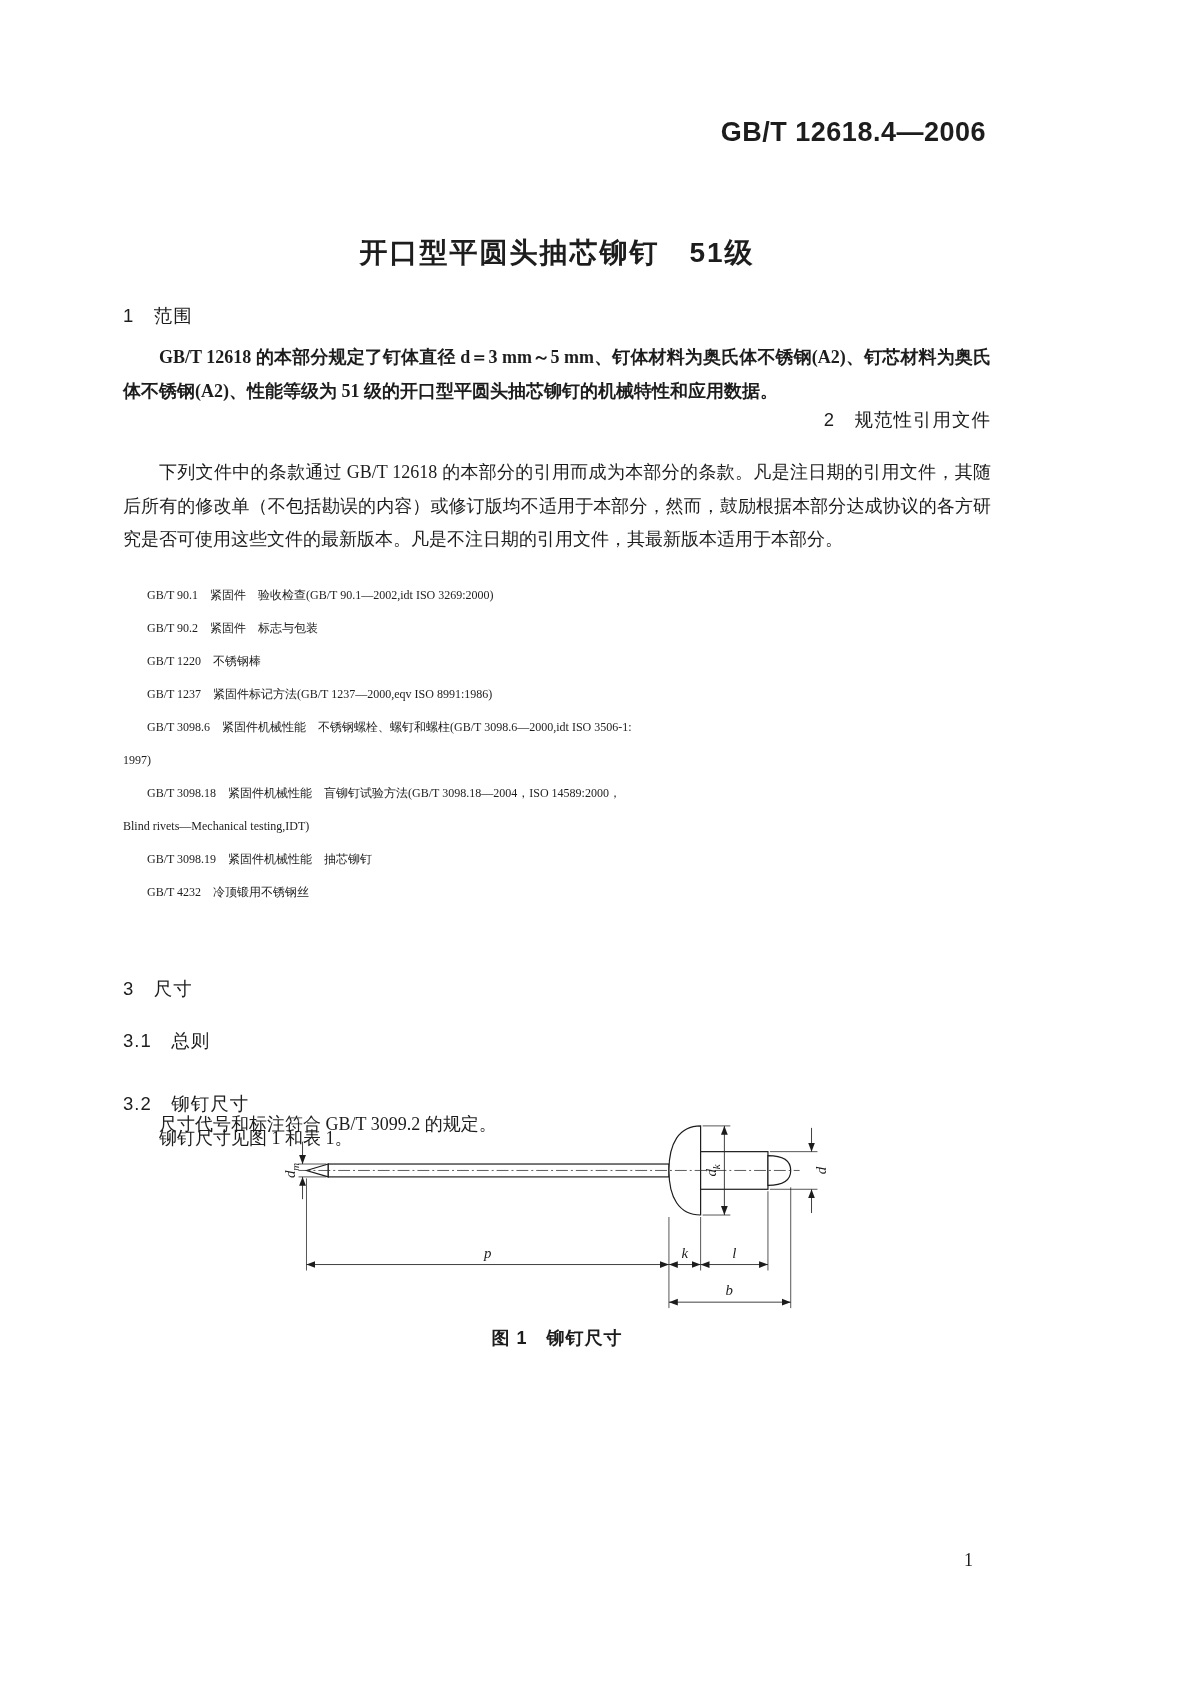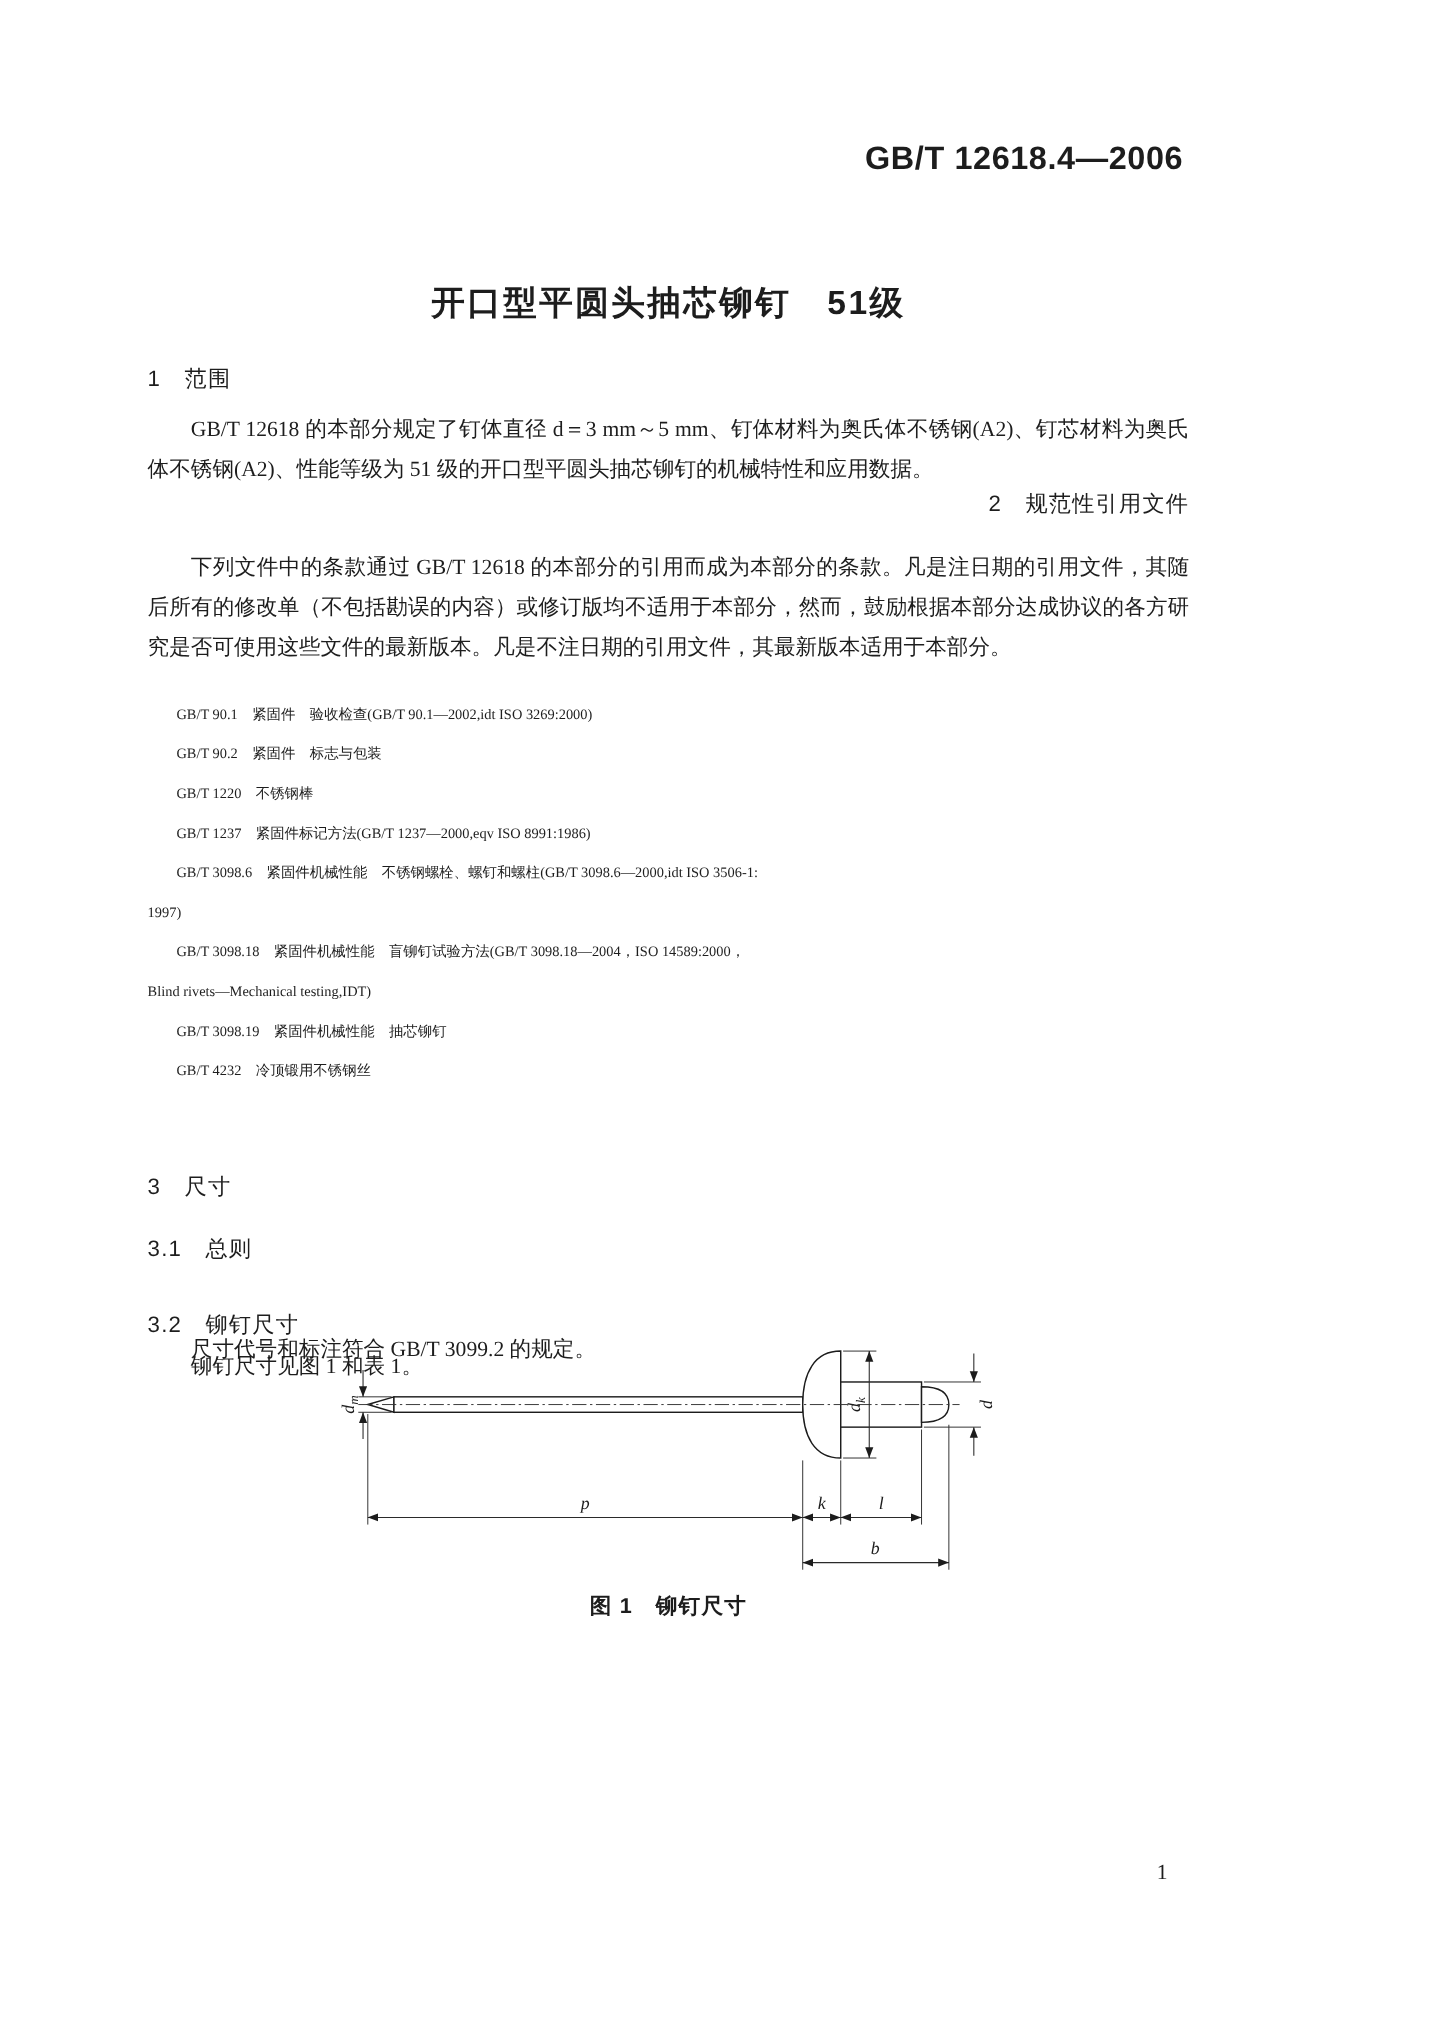--- a/index.html
+++ b/index.html
@@ -52,21 +52,21 @@
 </head>
 <body>
 
 <div class="page">
 
   <div class="doc-number">GB/T 12618.4—2006</div>
 
   <h1 class="title">开口型平圆头抽芯铆钉　51级</h1>
 
   <h2 class="block h-sec" style="top:303px;">1　范围</h2>
-  <p class="block para" style="top:341px;">GB/T 12618 的本部分规定了钉体直径 d＝3 mm～5 mm、钉体材料为奥氏体不锈钢(A2)、钉芯材料为奥氏体不锈钢(A2)、性能等级为 51 级的开口型平圆头抽芯铆钉的机械特性和应用数据。</p>
+  <p class="block para" style="top:341px;font-weight:bold;">GB/T 12618 的本部分规定了钉体直径 d＝3 mm～5 mm、钉体材料为奥氏体不锈钢(A2)、钉芯材料为奥氏体不锈钢(A2)、性能等级为 51 级的开口型平圆头抽芯铆钉的机械特性和应用数据。</p>
 
   <h2 class="block h-sec" style="top:407px;text-align:right;">2　规范性引用文件</h2>
   <p class="block para" style="top:456px;">下列文件中的条款通过 GB/T 12618 的本部分的引用而成为本部分的条款。凡是注日期的引用文件，其随后所有的修改单（不包括勘误的内容）或修订版均不适用于本部分，然而，鼓励根据本部分达成协议的各方研究是否可使用这些文件的最新版本。凡是不注日期的引用文件，其最新版本适用于本部分。</p>
 
   <div class="block refs" style="top:579px;">
     <p>GB/T 90.1　紧固件　验收检查(GB/T 90.1—2002,idt ISO 3269:2000)</p>
     <p>GB/T 90.2　紧固件　标志与包装</p>
     <p>GB/T 1220　不锈钢棒</p>
     <p>GB/T 1237　紧固件标记方法(GB/T 1237—2000,eqv ISO 8991:1986)</p>
     <p>GB/T 3098.6　紧固件机械性能　不锈钢螺栓、螺钉和螺柱(GB/T 3098.6—2000,idt ISO 3506-1:

